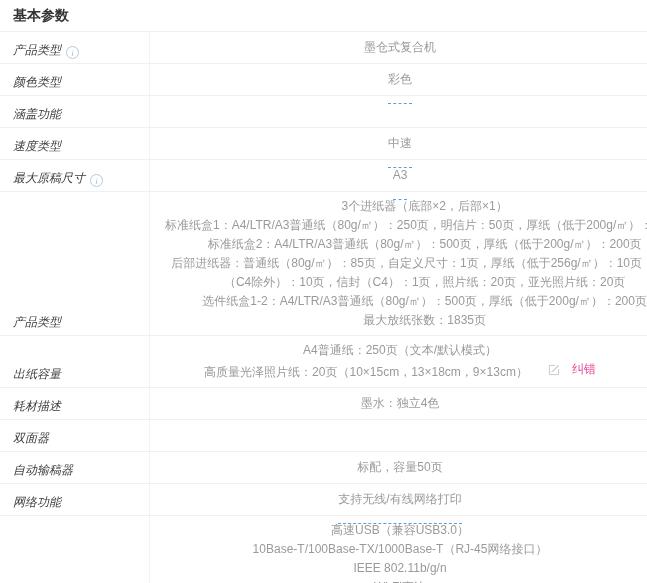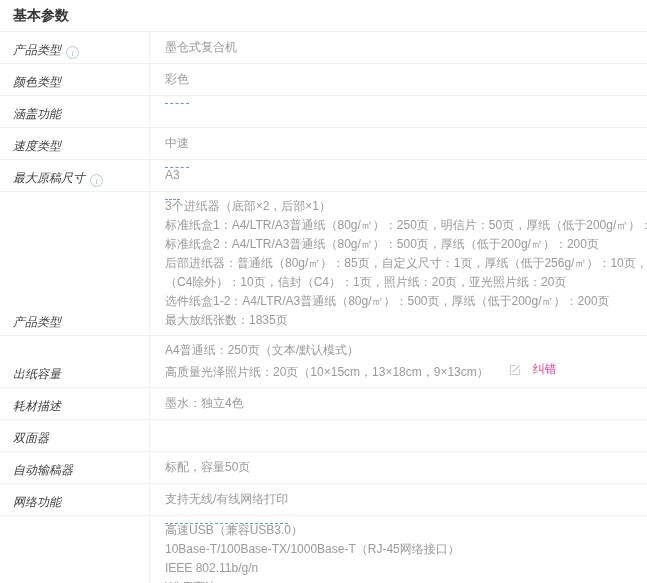--- a/index.html
+++ b/index.html
@@ -19,21 +19,21 @@
   .cell-label {
     width:150px; flex:0 0 150px;
     border-right:1px solid #f2f2f2;
     padding:4px 8px 4px 13px;
     display:flex; align-items:flex-end;
     font-size:12px; color:#3c3c3c;font-style:italic;
   }
   .cell-value {
     flex:1; padding:5px 12px 5px 15px;
     display:flex; flex-direction:column; justify-content:center;
-    font-size:12px; color:#9a9a9a; line-height:19px;
+    font-size:12px; color:#9a9a9a; line-height:19px;align-items:center;
   }
   .value-line { white-space:nowrap; }
   .dashed {
     border-bottom:1px dashed #5e9de0;
     padding-bottom:17px; cursor:pointer;
   }
   .info-icon {
     display:inline-block; margin-left:5px;
     width:13px; height:13px; flex:0 0 13px;
     border:1px solid #b3cbdd; border-radius:50%;

